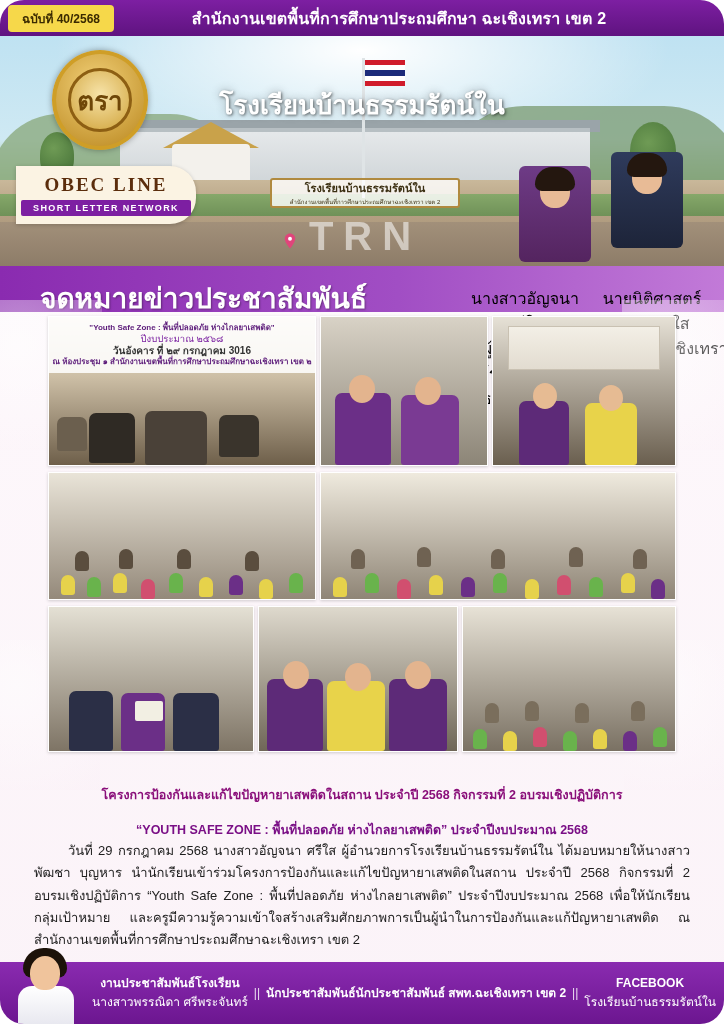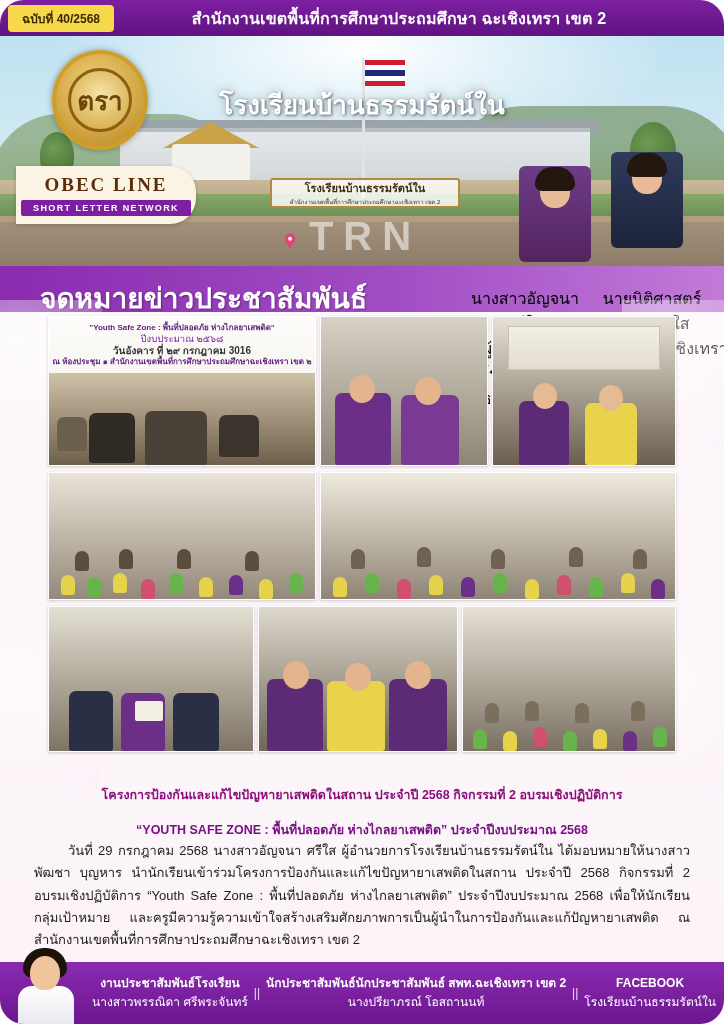--- a/index.html
+++ b/index.html
@@ -506,21 +506,20 @@
 
   <div class="footer">
     <div class="footer-cols">
       <div class="fcol">
         <div class="t1">งานประชาสัมพันธ์โรงเรียน</div>
         <div class="t2">นางสาวพรรณิดา ศรีพระจันทร์</div>
       </div>
       <div class="fsep">||</div>
       <div class="fcol">
         <div class="t1">นักประชาสัมพันธ์นักประชาสัมพันธ์ สพท.ฉะเชิงเทรา เขต 2</div>
-        <div class="t2">นางปรียาภรณ์ โอสถานนท์</div>
       </div>
       <div class="fsep">||</div>
       <div class="fcol">
         <div class="t1">FACEBOOK</div>
         <div class="t2">โรงเรียนบ้านธรรมรัตน์ใน</div>
       </div>
     </div>
   </div>
   <div class="footer-anchor">
     <div class="bd"></div>

